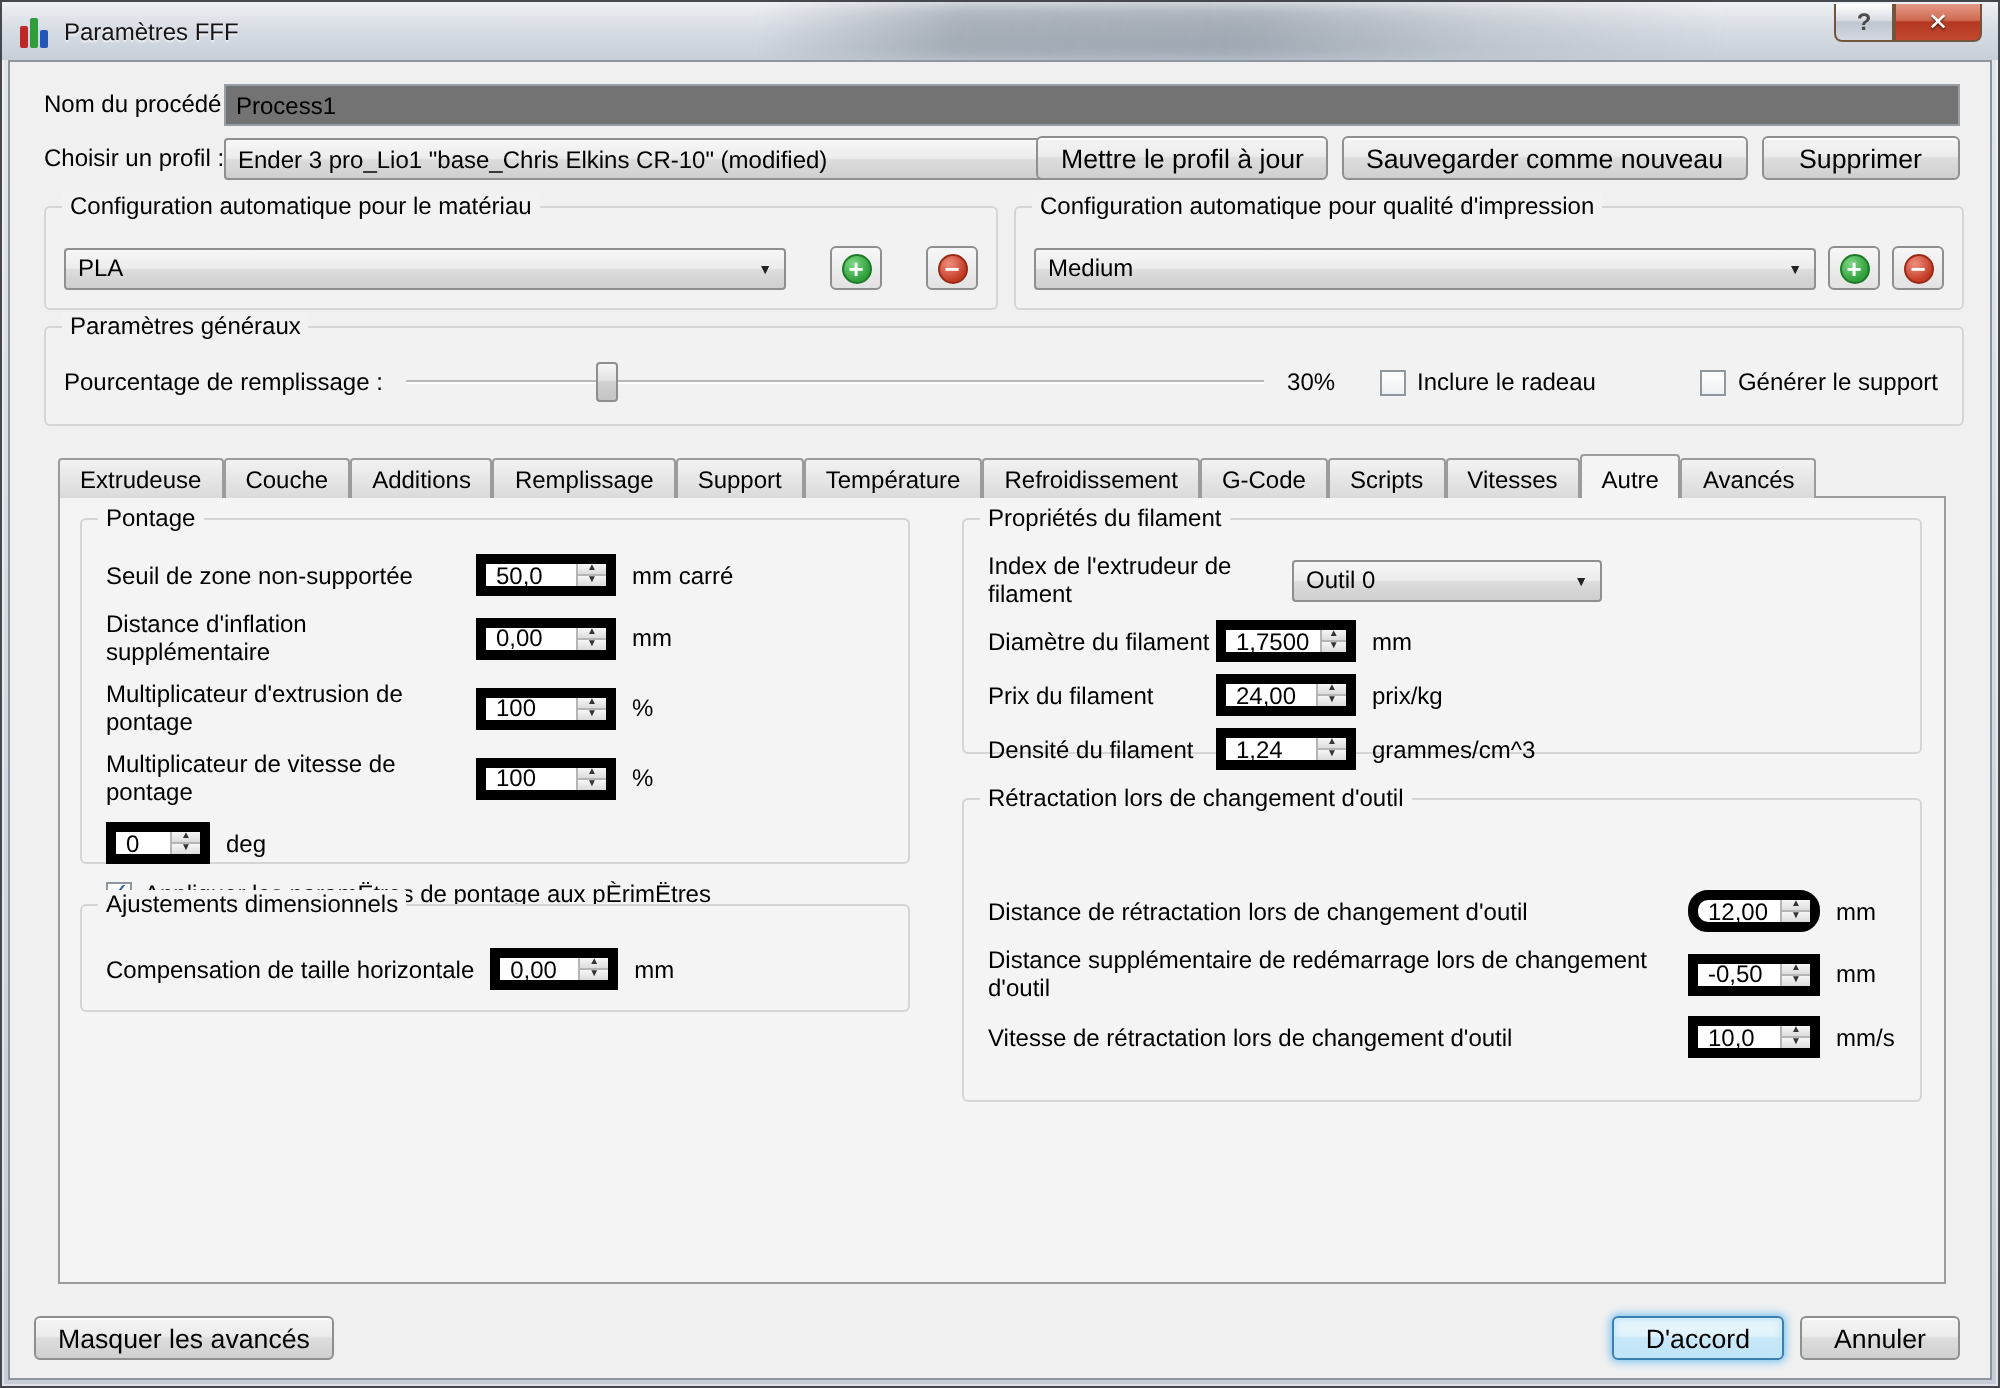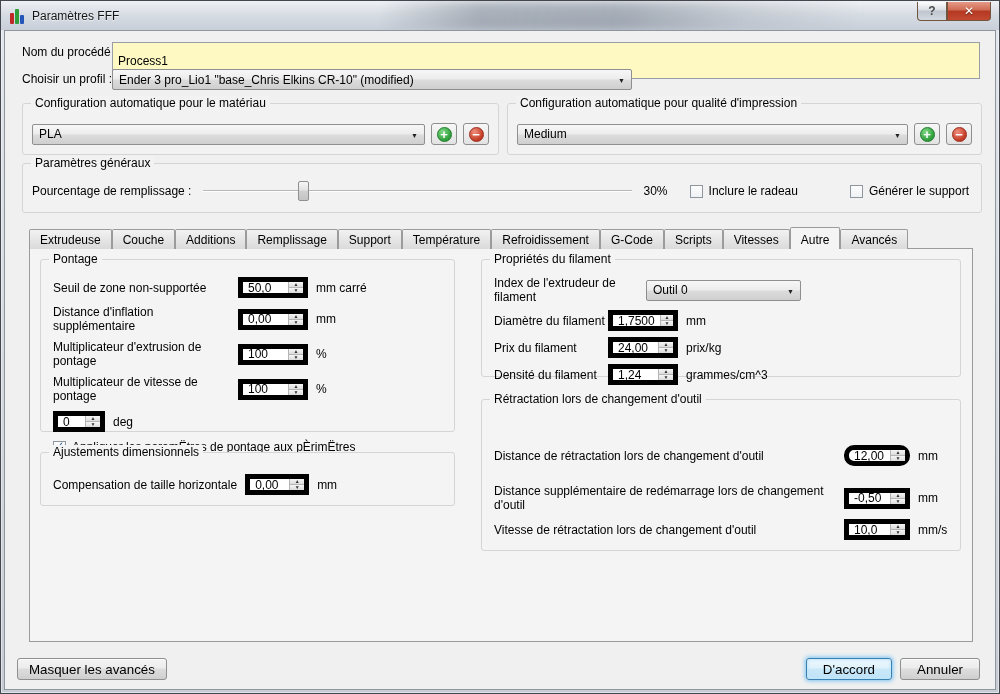--- a/index.html
+++ b/index.html
@@ -42,21 +42,21 @@
     background:linear-gradient(#eaa globalization 0%,#d98d7e 0%,#cf6a52 45%,#b43722 50%,#c34a30 100%);
     background:linear-gradient(#e59a88 0%,#cf6a52 45%,#b43722 50%,#c34a30 100%);
   }
   
   .client {
     position:absolute; left:3px; right:3px; top:29px; bottom:3px;
     background:#f0f0f0; border:1px solid #8f969e;
   }
   .row-label { position:absolute; left:17px; }
   .text-input {
-    position:absolute; height:37px; background:#fef9c3; border:1px solid #999ea5;
+    position:absolute; height:21px; background:#737373; border:1px solid #999ea5;
     padding:2px 5px; display:flex; align-items:center;
   }
   
   .combo {
     position:relative; height:21px; border:1px solid #8e8f8f; border-radius:2px;
     background:linear-gradient(#f7f7f7,#ececec 48%,#dcdcdc 52%,#cfcfcf);
     display:flex; align-items:center; padding:0 20px 0 6px; cursor:pointer;
     overflow:hidden; white-space:nowrap;
   }
   .combo .arrow { position:absolute; right:6px; top:7px; font-size:7px; color:#222; line-height:7px; }
@@ -154,24 +154,29 @@
     <span class="row-label" style="top:14px;">Nom du procédé :</span>
     <div class="text-input" style="left:107px; right:15px; top:11px;">
       <span>Process1</span>
     </div>
 
     <span class="row-label" style="top:41px;">Choisir un profil :</span>
     <div class="combo" style="position:absolute; left:107px; top:38px; width:520px;">
       <span>Ender 3 pro_Lio1 "base_Chris Elkins CR-10" (modified)</span>
       <span class="arrow">▼</span>
     </div>
+    <div style="position:absolute; left:633px; right:15px; top:37px; display:flex; gap:7px; justify-content:flex-end;">
+      <button class="btn">Mettre le profil à jour</button>
+      <button class="btn">Sauvegarder comme nouveau</button>
+      <button class="btn" style="padding:0 18px;">Supprimer</button>
+    </div>
 
     <div class="group" style="left:17px; top:72px; width:477px; height:52px; background:#f2f2f2;">
       <span class="gtitle">Configuration automatique pour le matériau</span>
-      <div style="position:absolute; left:9px; right:9px; top:19px; display:flex; gap:6px; align-items:center;">
+      <div style="position:absolute; left:9px; right:9px; top:19px; display:flex; gap:22px; align-items:center;">
         <div class="combo" style="flex:1;">
           <span>PLA</span>
           <span class="arrow">▼</span>
         </div>
         <div class="mini-btn">
           <span class="circle green">+</span>
         </div>
         <div class="mini-btn">
           <span class="circle red">−</span>
         </div>
@@ -369,21 +374,21 @@
             <span class="unit">grammes/cm^3</span>
           </div>
 
         </div>
       </div>
 
       <div class="group" style="left:451px; top:150px; width:480px; height:152px;">
         <span class="gtitle">Rétractation lors de changement d'outil</span>
         <div style="position:absolute; left:12px; top:45px; right:8px;">
 
-          <div class="frow" style="margin-bottom:18px;">
+          <div class="frow" style="margin-bottom:7px;">
             <span style="flex:1;">Distance de rétractation lors de changement d'outil</span>
             <div class="spin" style="width:66px;border-radius:10px;">
               <span class="val">12,00</span>
               <span class="arrows">
                   <span>▲</span>
                   <span>▼</span>
                 </span>
             </div>
             <span class="unit" style="width:34px;">mm</span>
           </div>

